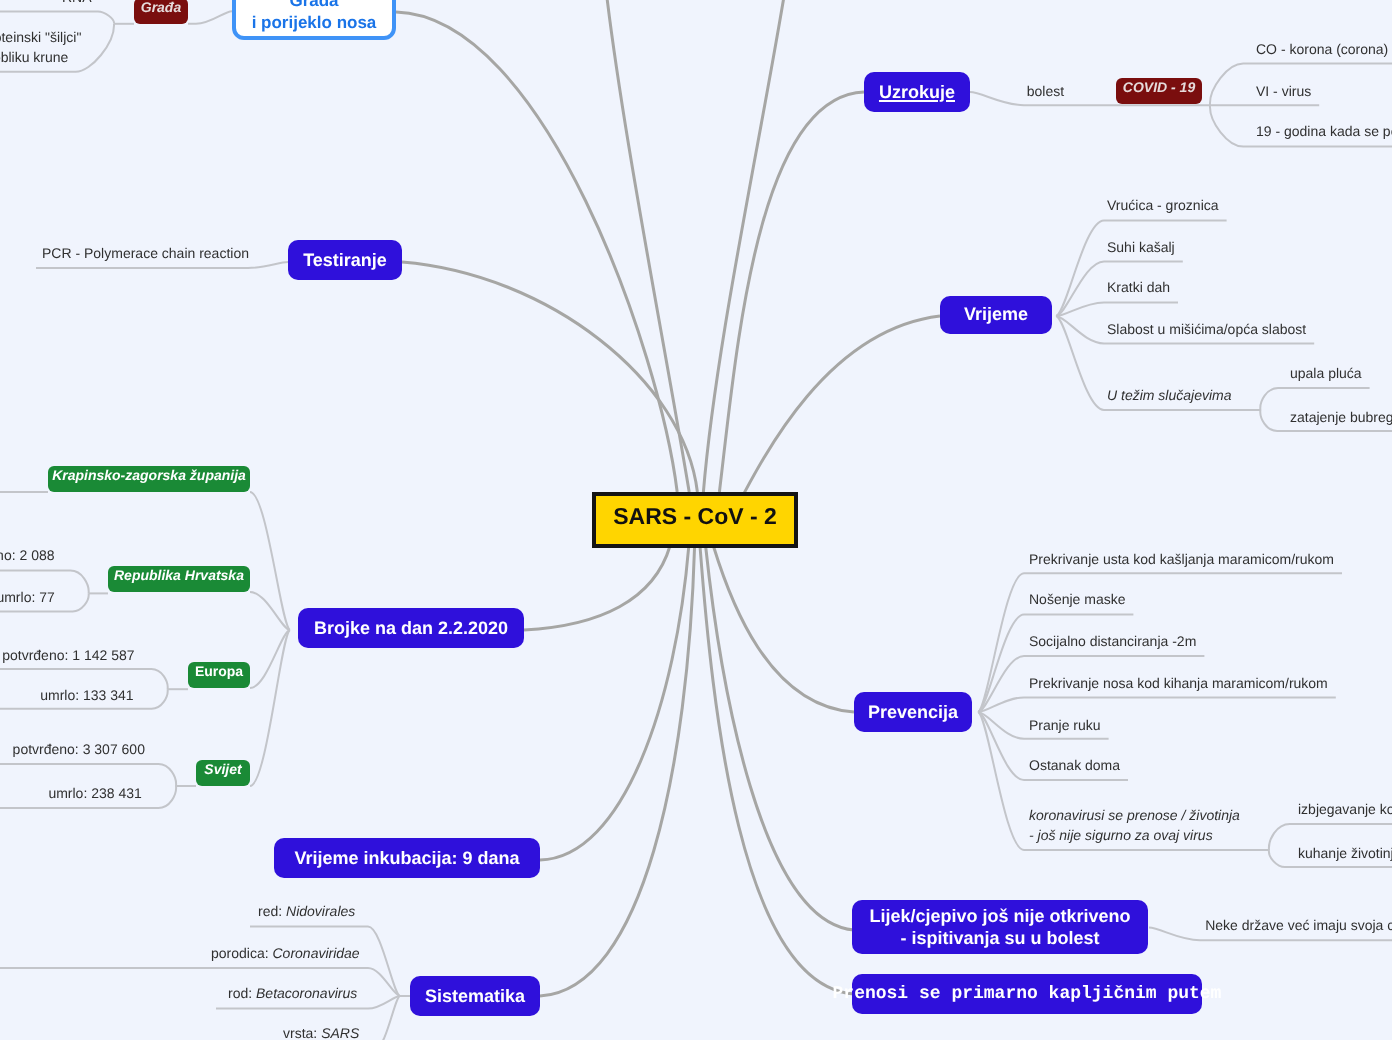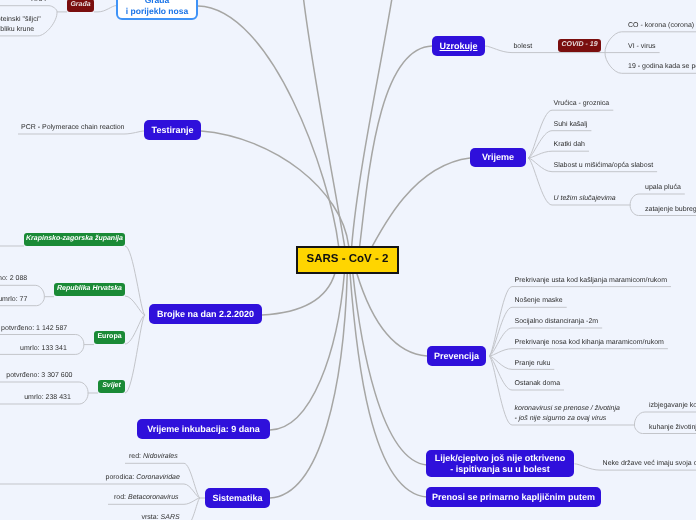--- a/index.html
+++ b/index.html
@@ -91,21 +91,21 @@
       <span>Građa</span>
       <span>i porijeklo nosa</span>
     </div>
   <div class="node branch" style="left:432px;top:36px;width:53px;height:20px;text-decoration:underline;">Uzrokuje</div>
   <div class="node branch" style="left:470px;top:148px;width:56px;height:19px;">Vrijeme</div>
   <div class="node branch" style="left:427px;top:346px;width:59px;height:20px;">Prevencija</div>
   <div class="node branch multiline" style="left:426px;top:450px;width:148px;height:27px;">
       <span>Lijek/cjepivo još nije otkriveno</span>
       <span>- ispitivanja su u bolest</span>
     </div>
-  <div class="node branch" style="left:426px;top:487px;width:175px;height:20px;">Prenosi se primarno kapljičnim putem</div>
+  <div class="node branch" style="left:426px;top:487px;width:175px;height:20px;font-family:Liberation Mono, monospace;">Prenosi se primarno kapljičnim putem</div>
   <div class="node branch" style="left:205px;top:488px;width:65px;height:20px;">Sistematika</div>
   <div class="node branch" style="left:137px;top:419px;width:133px;height:20px;">Vrijeme inkubacija: 9 dana</div>
   <div class="node branch" style="left:149px;top:304px;width:113px;height:20px;">Brojke na dan 2.2.2020</div>
   <div class="node branch" style="left:144px;top:120px;width:57px;height:20px;">Testiranje</div>
   <div class="node darkred" style="left:67px;top:-1px;width:27px;height:13px;">Građa</div>
   <div class="node darkred" style="left:558px;top:39px;width:43px;height:13px;">COVID - 19</div>
   <div class="node green" style="left:24px;top:233px;width:101px;height:13px;">Krapinsko-zagorska županija</div>
   <div class="node green" style="left:54px;top:283px;width:71px;height:13px;">Republika Hrvatska</div>
   <div class="node green" style="left:94px;top:331px;width:31px;height:13px;font-style:normal;">Europa</div>
   <div class="node green" style="left:98px;top:380px;width:27px;height:13px;">Svijet</div>

